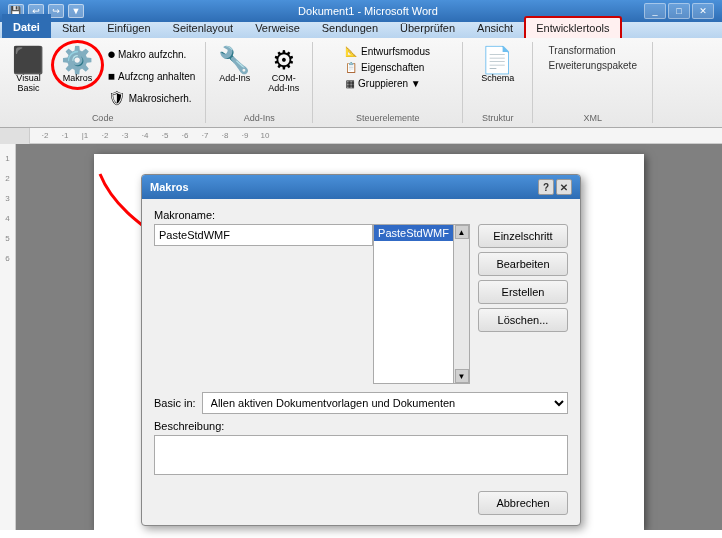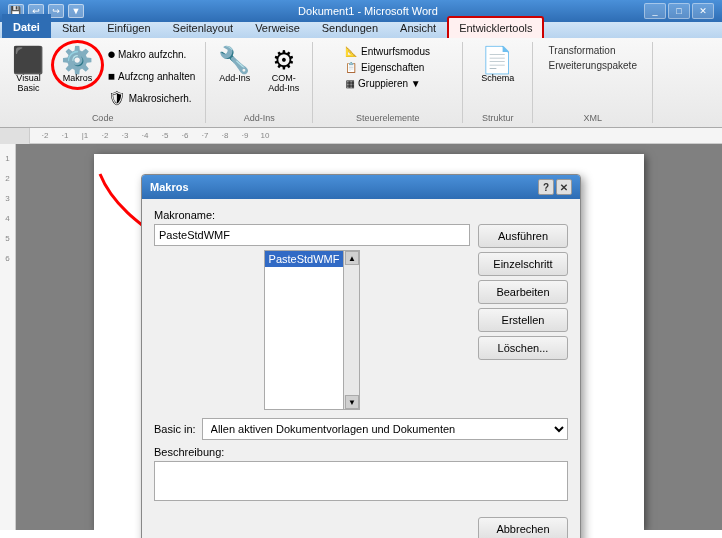--- a/index.html
+++ b/index.html
@@ -183,21 +183,21 @@
       border-radius: 3px 3px 0 0;
       font-size: 11px;
       font-weight: bold;
     }
     .dialog-title-controls { display: flex; gap: 2px; align-items: center; }
     .dialog-help-btn { width: 16px; height: 16px; background: #e0e0e0; border: 1px solid #999; border-radius: 2px; display: flex; align-items: center; justify-content: center; font-size: 10px; color: #333; cursor: pointer; }
     .dialog-close-btn { width: 16px; height: 16px; background: #e0e0e0; border: 1px solid #999; border-radius: 2px; display: flex; align-items: center; justify-content: center; font-size: 10px; color: #333; cursor: pointer; }
     .dialog-body { padding: 10px 12px; }
     .dialog-label { font-size: 11px; margin-bottom: 3px; color: #000; }
     .dialog-row { display: flex; gap: 8px; }
-    .dialog-list-area { flex: 1; display: flex; flex-direction: column; align-items: center; }
+    .dialog-list-area { flex: 1; display: flex; flex-direction: row; }
     .dialog-input {
       width: 100%;
       height: 22px;
       border: 1px solid #aaa;
       background: white;
       padding: 2px 4px;
       font-size: 11px;
       margin-bottom: 4px;
     }
     .dialog-list {
@@ -287,20 +287,21 @@
   </div>
 </div>
 
 <div class="ribbon-tabs">
   <div class="ribbon-tab datei">Datei</div>
   <div class="ribbon-tab">Start</div>
   <div class="ribbon-tab">Einfügen</div>
   <div class="ribbon-tab">Seitenlayout</div>
   <div class="ribbon-tab">Verweise</div>
   <div class="ribbon-tab">Sendungen</div>
+  <div class="ribbon-tab">Überprüfen</div>
   <div class="ribbon-tab">Ansicht</div>
   <div class="ribbon-tab entwickler active">Entwicklertools</div>
 </div>
 
 <div class="ribbon">
 
   <div class="ribbon-group">
     <div class="ribbon-group-content">
       <div class="ribbon-btn-large">
         <div class="icon" style="font-size:26px;">⬛</div>
@@ -445,21 +446,20 @@
                 <div class="dialog-list-item selected">PasteStdWMF</div>
               </div>
               <div class="dialog-list-scrollbar">
                 <div class="scroll-arrow">▲</div>
                 <div class="scroll-track"></div>
                 <div class="scroll-arrow">▼</div>
               </div>
             </div>
           </div>
           <div class="dialog-buttons">
-            <div class="dialog-btn">Ausführen</div>
             <div class="dialog-btn">Einzelschritt</div>
             <div class="dialog-btn">Bearbeiten</div>
             <div class="dialog-btn">Erstellen</div>
             <div class="dialog-btn">Löschen...</div>
           </div>
         </div>
 
         <div class="dialog-bottom">
           <div class="dialog-macro-in">
             <span>Basic in:</span>

